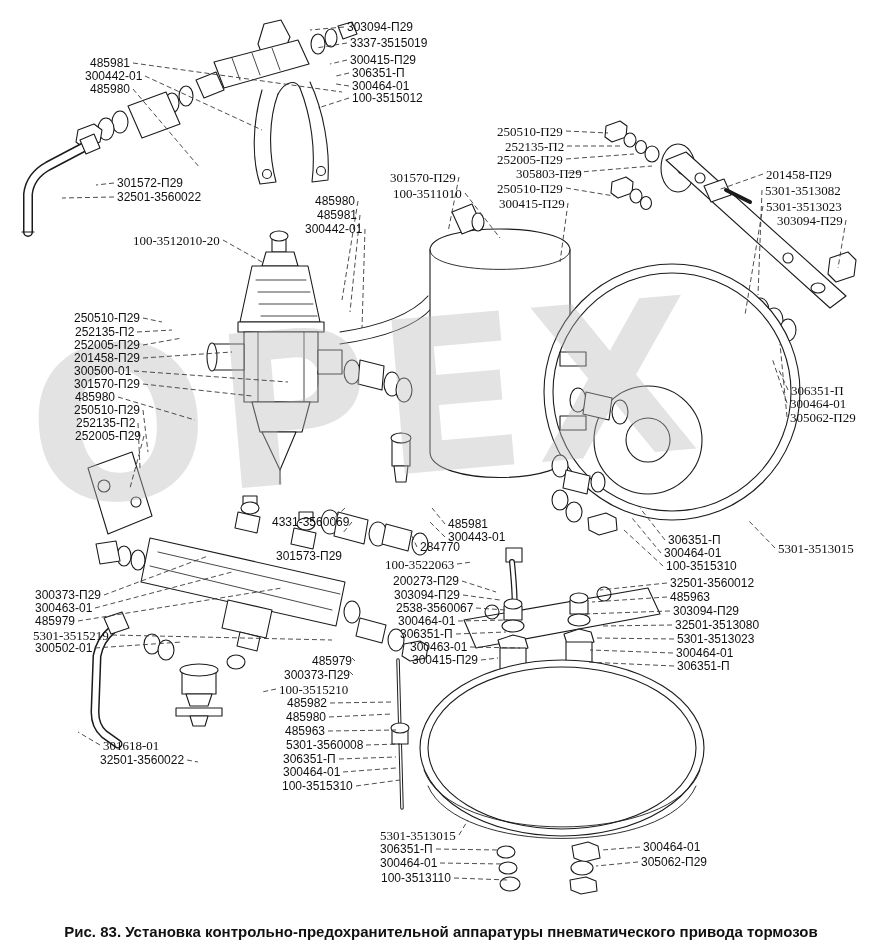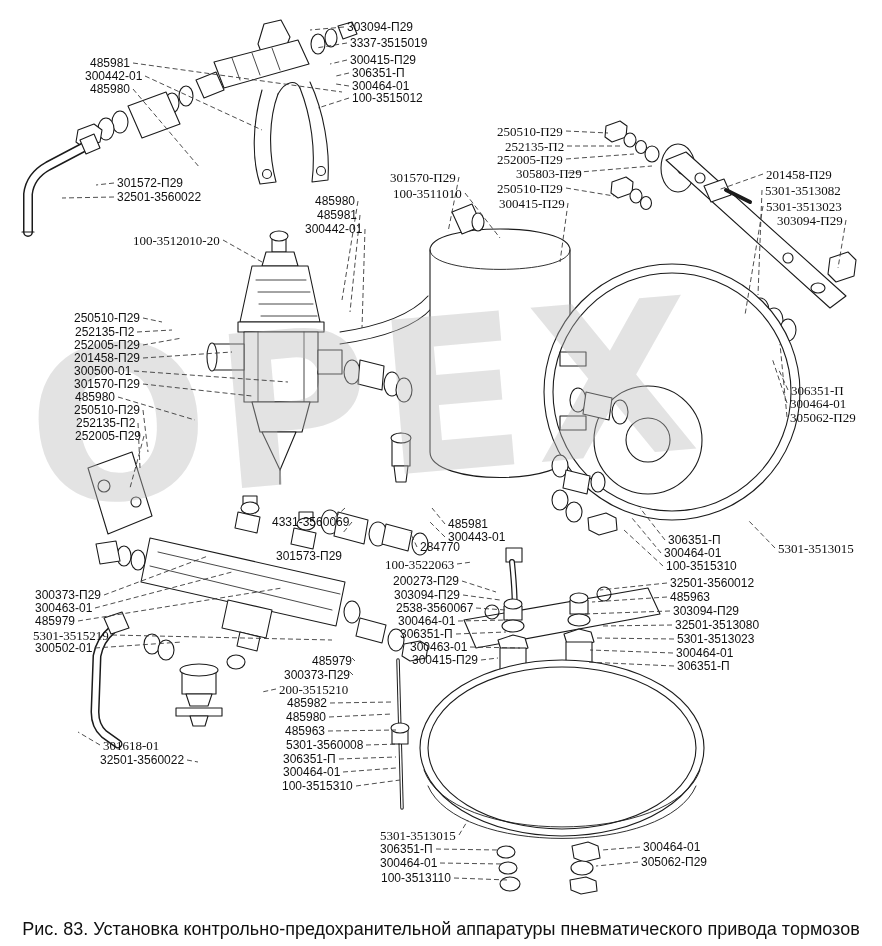--- a/index.html
+++ b/index.html
@@ -11,21 +11,21 @@
              font-family:"DejaVu Sans",sans-serif;font-weight:bold;
              font-size:212px;letter-spacing:8px;color:rgba(185,185,185,0.40);
              transform:rotate(-5deg);transform-origin:left top;
              pointer-events:none;white-space:nowrap;}
   #labels-layer{position:absolute;inset:0;z-index:3;}
   .part-label{position:absolute;font-size:12px;line-height:13px;color:#101010;
               white-space:nowrap;letter-spacing:0px;}
   .part-label.serif{font-family:"Liberation Serif",serif;font-size:13px;}
   #leader-svg{position:absolute;left:0;top:0;z-index:2;pointer-events:none;}
   #caption{position:absolute;left:0;bottom:6px;width:100%;text-align:center;
-           font-weight:normal;font-size:18px;color:#111;z-index:4;}
+           font-weight:bold;font-size:15px;color:#111;z-index:4;}
 </style>
 </head>
 <body>
 
 <div id="canvas">
 
   <svg id="art-svg" width="882" height="946" viewBox="0 0 882 946">
     <g stroke="#1b1b1b" stroke-width="1.1" fill="none" stroke-linejoin="round" stroke-linecap="round">
 
       <path d="M258,44 L264,24 L281,20 L290,37 L284,52 L262,54 Z" fill="#fff"></path>
@@ -351,21 +351,21 @@
       <div class="part-label" style="left: 412px; top: 654px;">300415-П29</div>
       <div class="part-label" style="left: 670px; top: 577px;">32501-3560012</div>
       <div class="part-label" style="left: 670px; top: 591px;">485963</div>
       <div class="part-label" style="left: 673px; top: 605px;">303094-П29</div>
       <div class="part-label" style="left: 675px; top: 619px;">32501-3513080</div>
       <div class="part-label" style="left: 677px; top: 633px;">5301-3513023</div>
       <div class="part-label" style="left: 676px; top: 647px;">300464-01</div>
       <div class="part-label" style="left: 677px; top: 660px;">306351-П</div>
       <div class="part-label" style="left: 312px; top: 655px;">485979</div>
       <div class="part-label" style="left: 284px; top: 669px;">300373-П29</div>
-      <div class="part-label serif" style="left: 279px; top: 683px;">200-3515210</div>
+      <div class="part-label serif" style="left: 279px; top: 683px;">100-3515210</div>
       <div class="part-label" style="left: 287px; top: 697px;">485982</div>
       <div class="part-label" style="left: 286px; top: 711px;">485980</div>
       <div class="part-label" style="left: 285px; top: 725px;">485963</div>
       <div class="part-label" style="left: 286px; top: 739px;">5301-3560008</div>
       <div class="part-label" style="left: 283px; top: 753px;">306351-П</div>
       <div class="part-label" style="left: 283px; top: 766px;">300464-01</div>
       <div class="part-label" style="left: 282px; top: 780px;">100-3515310</div>
       <div class="part-label serif" style="left: 103px; top: 739px;">301618-01</div>
       <div class="part-label" style="left: 100px; top: 754px;">32501-3560022</div>
       <div class="part-label serif" style="left: 380px; top: 829px;">5301-3513015</div>

